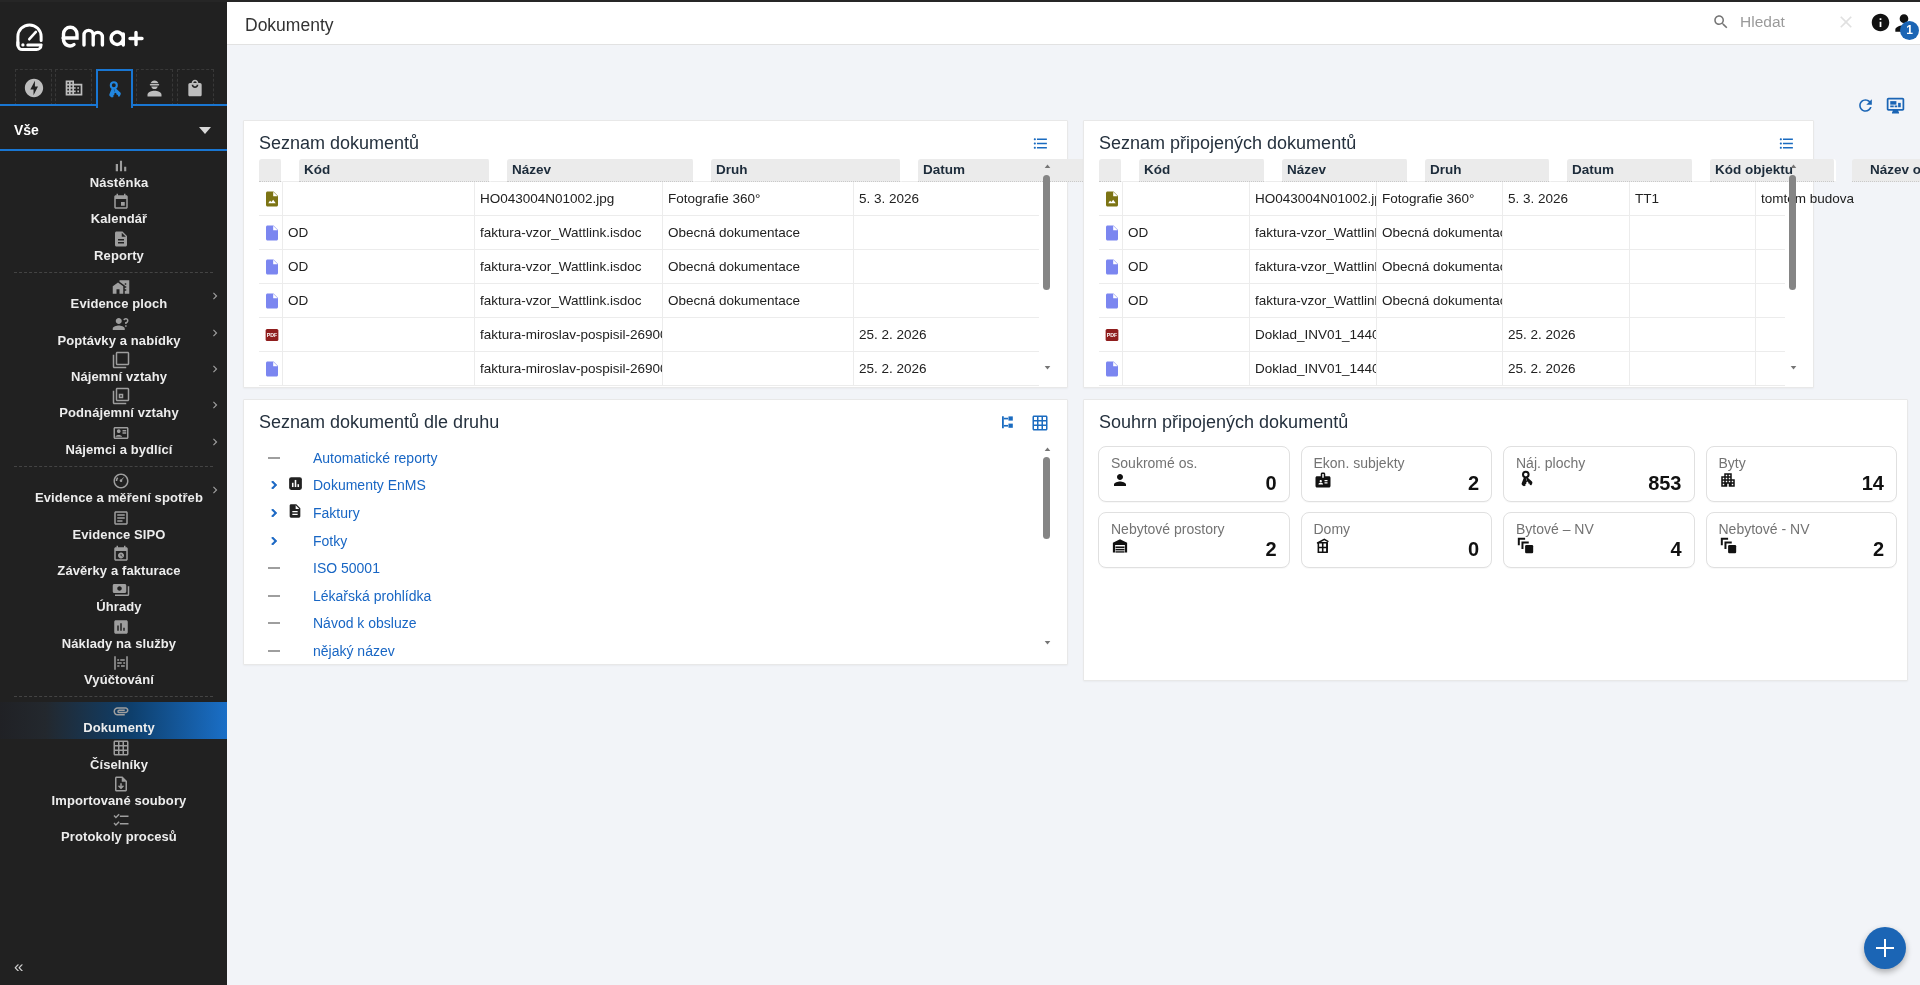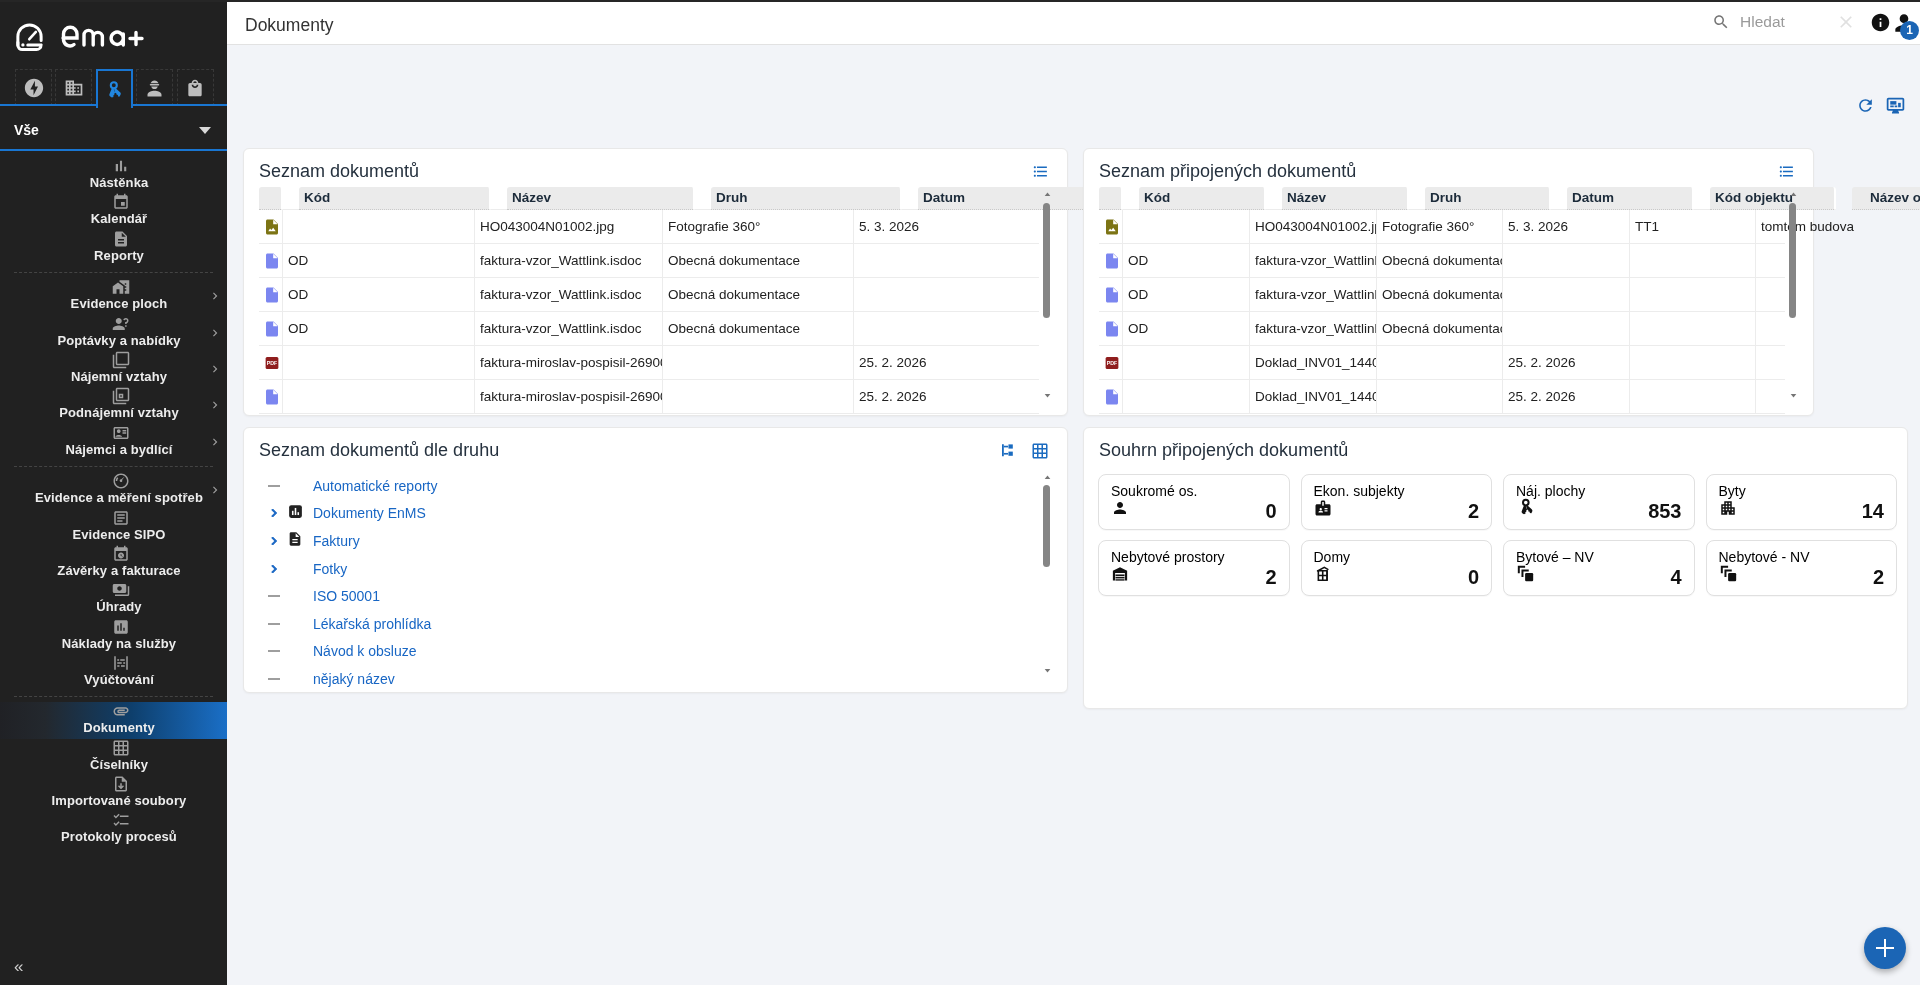--- a/index.html
+++ b/index.html
@@ -32,21 +32,21 @@
 .topbar { position:absolute; left:227px; top:2px; width:1693px; height:43px; background:#fff; border-bottom:1px solid #e2e2e2; z-index:30; }
 .topbar .title { position:absolute; left:18px; top:13px; font-size:17.5px; color:#333; }
 .search { position:absolute; left:1485px; top:11px; display:flex; align-items:flex-end; }
 .search .ph { color:#9a9a9a; font-size:15.5px; margin-left:10px; }
 .xicon { position:absolute; right:64px; top:10px; }
 .infoicon { position:absolute; right:29px; top:10px; }
 .personicon { position:absolute; right:3px; top:8px; }
 
 .content { position:absolute; left:227px; top:45px; width:1693px; height:940px; background:#f2f4f8; }
 .toolicons { position:absolute; top:50px; right:14px; display:flex; gap:10px; align-items:center; }
-.card { position:absolute; background:#fff; border-radius:6px; border:1px solid #e8e8e8; box-shadow:0 1px 2px rgba(0,0,0,.04);margin-top:28px; }
+.card { position:absolute; background:#fff; border-radius:1px; border:1px solid #e8e8e8; box-shadow:0 1px 2px rgba(0,0,0,.04); }
 #card1 { left:16px; top:75px;  width:825px; height:268px; }
 #card2 { left:856px; top:75px; width:731px; height:268px; }
 #card3 { left:16px; top:354px; width:825px; height:266px; }
 #card4 { left:856px; top:354px; width:825px; height:282px; }
 .cardtitle { position:absolute; left:15px; top:12px; font-size:18px; color:#25313e; }
 .cardicons { position:absolute; right:18px; top:14px; display:flex; gap:14px; }
 
 .tbl { position:absolute; left:15px; top:38px; right:28px; }
 .trow { display:flex; height:34px; border-bottom:1px solid #ececec; align-items:center; }
 .thead { height:23px; margin-bottom:0;gap:16px; }
@@ -66,21 +66,21 @@
 
 .tree { position:absolute; left:20px; top:44px; }
 .titem { display:flex; align-items:center; height:27.6px; }
 .titem .pre { width:20px; flex:none; display:flex; justify-content:center; }
 .titem .tic { width:17px; flex:none; margin-left:3px; }
 .titem .ttx { margin-left:9px; font-size:14px; color:#1866c4; }
 .dash { width:12px; height:2px; background:#9e9e9e; }
 
 .tiles { position:absolute; left:14px; top:46px; width:800px; display:flex; flex-wrap:wrap; gap:10px 11px; }
 .tile { width:191.5px; height:56px; background:#fff; border:1px solid #e0e0e0; border-radius:8px; position:relative; box-shadow:0 1px 1px rgba(0,0,0,.03); }
-.tile .tl { position:absolute; left:12px; top:8px; font-size:14px; color:#000000; }
+.tile .tl { position:absolute; left:12px; top:8px; font-size:14px; color:#737373; }
 .tile .tn { position:absolute; right:12px; bottom:6px; font-size:20px; font-weight:700; color:#111; }
 .tile .tic { position:absolute; left:12px; bottom:8px; }
 
 .fab { position:absolute; left:1864px; top:927px; width:42px; height:42px; border-radius:50%; background:#1b65b5; box-shadow:0 3px 6px rgba(0,0,0,.3); display:flex; align-items:center; justify-content:center; z-index:60; }
 .fab:after { content:""; position:absolute; width:18px; height:2.4px; background:#fff; }
 .fab:before { content:""; position:absolute; width:2.4px; height:18px; background:#fff; }
 .fileicon { width:18px; height:20px; }
 </style>
 </head>
 <body>

